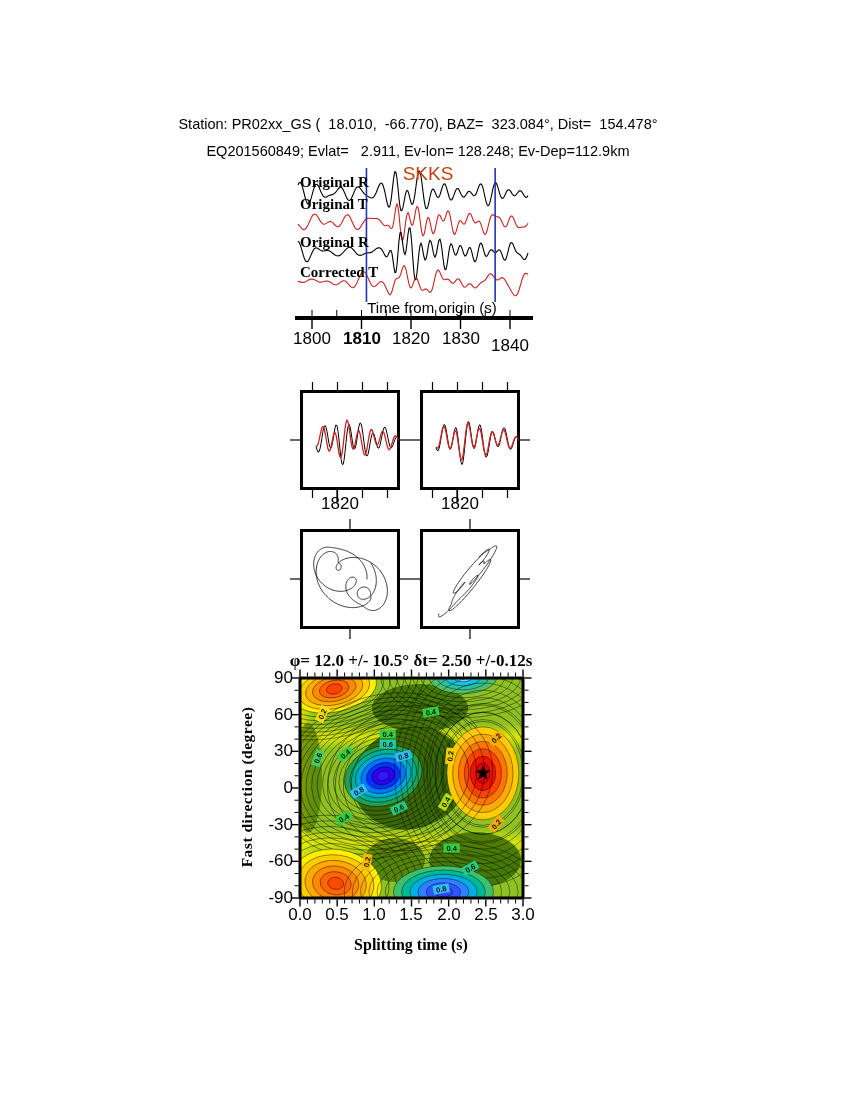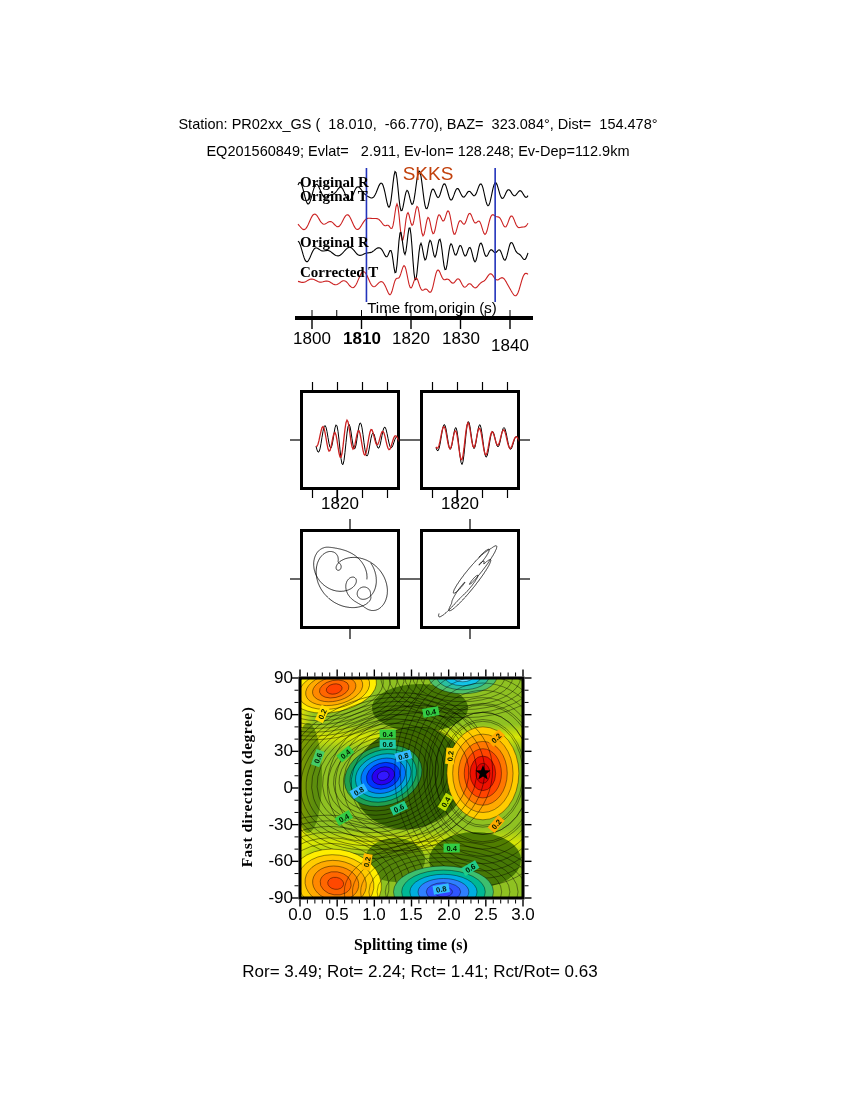--- a/index.html
+++ b/index.html
@@ -29,21 +29,21 @@
         <polyline points="8,64.1 9,65.3 10,66.5 11,67.7 12,68.7 13,69.4 14,69.6 15,69.3 16,68.4 17,66.9 18,65.0 19,62.8 20,60.5 21,58.3 22,56.4 23,55.0 24,54.2 25,54.1 26,54.7 27,55.7 28,57.2 29,58.9 30,60.6 31,62.1 32,63.2 33,64.0 34,64.2 35,64.0 36,63.5 37,62.9 38,62.2 39,61.7 40,61.5 41,61.6 42,62.1 43,62.9 44,64.0 45,65.0 46,65.9 47,66.6 48,66.7 49,66.4 50,65.4 51,64.0 52,62.2 53,60.2 54,58.3 55,56.6 56,55.4 57,54.8 58,54.9 59,55.7 60,57.2 61,59.2 62,61.4 63,63.7 64,65.9 65,67.6 66,68.9 67,69.5 68,69.4 69,68.8 70,67.6 71,66.1 72,64.5 73,62.9 74,61.4 75,60.1 76,59.2 77,58.6 78,58.3 79,58.2 80,58.3 81,58.4 82,58.5 83,58.5 84,58.5 85,58.5 86,58.5 87,58.6 88,58.9 89,59.5 90,60.5 91,61.7 92,63.0 93,64.3 94,65.2 95,65.7 96,65.6 97,65.3 98,65.3 99,66.0 100,67.3 101,68.5 102,68.3 103,65.7 104,60.2 105,53.0 106,46.7 107,44.0 108,46.9 109,54.9 110,65.5 111,74.8 112,80.0 113,79.8 114,74.9 115,67.2 116,59.4 117,54.2 118,52.7 119,54.8 120,59.1 121,63.3 122,65.4 123,64.4 124,60.2 125,54.4 126,49.1 127,46.4 128,47.4 129,52.3 130,59.6 131,67.3 132,73.3 133,75.8 134,74.5 135,70.2 136,64.6 137,59.8 138,57.5 139,58.3 140,61.9 141,66.8 142,71.3 143,73.7 144,73.2 145,70.0 146,65.1 147,60.0 148,56.3 149,54.7 150,55.4 151,57.5 152,59.8 153,61.1 154,60.6 155,58.3 156,55.1 157,52.1 158,50.8 159,51.8 160,55.4 161,60.7 162,66.5 163,71.3 164,74.1 165,74.1 166,71.9 167,68.3 168,64.6 169,61.8 170,60.6 171,61.0 172,62.4 173,63.7 174,64.3 175,63.4 176,61.3 177,58.3 178,55.5 179,53.7 180,53.3 181,54.6 182,56.9 183,59.6 184,61.8 185,62.9 186,62.9 187,62.1 188,61.3 189,61.1 190,62.1 191,64.4 192,67.6 193,70.9 194,73.4 195,74.4 196,73.5 197,70.8 198,66.9 199,62.7 200,59.0 201,56.3 202,55.0 203,54.7 204,55.2 205,55.9 206,56.5 207,56.8 208,56.9 209,57.3 210,58.2 211,59.8 212,61.9 213,64.2 214,66.1 215,67.0 216,66.7 217,65.1 218,62.6 219,59.8 220,57.4 221,56.1 222,56.0 223,57.2 224,59.4 225,62.0 226,64.4 227,66.2 228,67.2 229,67.6 230,67.5 231,67.3 232,67.1 233,67.0 234,66.9 235,66.7 236,66.0 237,64.8 238,63.2" fill="none" stroke="#cc2222" stroke-width="1.1"></polyline>
         <polyline points="8,81.1 9,82.1 10,84.2 11,87.2 12,90.7 13,94.2 14,97.4 15,99.9 16,101.3 17,101.8 18,101.1 19,99.6 20,97.5 21,95.1 22,92.7 23,90.7 24,89.1 25,88.2 26,87.9 27,88.0 28,88.5 29,89.2 30,89.9 31,90.5 32,90.9 33,91.0 34,91.0 35,90.8 36,90.6 37,90.5 38,90.5 39,90.8 40,91.3 41,91.9 42,92.7 43,93.5 44,94.3 45,95.0 46,95.5 47,95.8 48,95.9 49,95.7 50,95.2 51,94.5 52,93.6 53,92.6 54,91.5 55,90.4 56,89.3 57,88.4 58,87.7 59,87.3 60,87.3 61,87.6 62,88.3 63,89.3 64,90.4 65,91.7 66,92.9 67,94.0 68,94.7 69,95.2 70,95.4 71,95.3 72,94.9 73,94.5 74,94.0 75,93.5 76,93.2 77,93.0 78,92.9 79,92.8 80,92.6 81,92.4 82,92.0 83,91.3 84,90.6 85,89.7 86,88.9 87,88.3 88,87.9 89,87.8 90,88.0 91,88.7 92,89.9 93,91.5 94,93.5 95,95.4 96,96.7 97,96.7 98,95.3 99,92.8 100,90.6 101,90.5 102,93.7 103,100.2 104,107.7 105,112.7 106,112.1 107,104.7 108,92.7 109,80.6 110,73.0 111,72.6 112,77.9 113,85.8 114,92.3 115,94.4 116,90.9 117,83.2 118,74.3 119,68.2 120,68.0 121,74.6 122,86.7 123,100.9 124,113.1 125,119.8 126,119.5 127,112.8 128,102.6 129,92.4 130,85.4 131,83.3 132,86.1 133,91.6 134,97.0 135,100.0 136,99.0 137,94.6 138,88.4 139,83.0 140,80.3 141,81.4 142,85.5 143,91.0 144,95.5 145,97.1 146,95.0 147,90.1 148,84.3 149,80.1 150,79.3 151,82.8 152,89.8 153,98.2 154,105.6 155,109.6 156,109.3 157,104.9 158,98.0 159,90.9 160,85.7 161,83.7 162,84.9 163,88.3 164,92.2 165,94.8 166,95.1 167,93.3 168,90.1 169,87.0 170,85.4 171,85.8 172,88.2 173,91.6 174,94.6 175,96.1 176,95.5 177,93.2 178,90.3 179,88.0 180,87.5 181,89.2 182,92.8 183,97.0 184,100.4 185,101.8 186,100.5 187,96.8 188,91.8 189,87.0 190,83.8 191,83.0 192,84.6 193,87.9 194,91.8 195,94.9 196,96.4 197,96.1 198,94.5 199,92.3 200,90.5 201,89.7 202,90.0 203,91.0 204,92.1 205,92.7 206,92.4 207,91.5 208,90.4 209,89.8 210,90.2 211,92.0 212,94.6 213,97.5 214,99.6 215,100.2 216,98.8 217,95.7 218,91.6 219,87.4 220,84.1 221,82.5 222,82.7 223,84.3 224,86.8 225,89.3 226,91.4 227,92.7 228,93.5 229,94.0 230,94.7 231,95.8 232,97.2 233,98.6 234,99.5 235,99.5 236,98.2 237,95.8 238,92.8" fill="none" stroke="#000000" stroke-width="1.1"></polyline>
         <polyline points="8,121.4 9,121.6 10,121.9 11,122.2 12,122.4 13,122.4 14,122.3 15,121.9 16,121.5 17,120.9 18,120.3 19,119.7 20,119.3 21,119.1 22,119.0 23,119.2 24,119.5 25,120.0 26,120.6 27,121.1 28,121.6 29,122.0 30,122.1 31,122.2 32,122.0 33,121.8 34,121.5 35,121.3 36,121.1 37,121.1 38,121.2 39,121.6 40,122.1 41,122.7 42,123.3 43,123.9 44,124.4 45,124.7 46,124.8 47,124.5 48,124.1 49,123.4 50,122.7 51,121.9 52,121.3 53,120.8 54,120.7 55,120.9 56,121.5 57,122.4 58,123.5 59,124.8 60,126.0 61,126.9 62,127.5 63,127.7 64,127.2 65,126.2 66,124.7 67,122.7 68,120.4 69,118.1 70,115.8 71,113.9 72,112.5 73,111.7 74,111.7 75,112.4 76,113.7 77,115.6 78,117.7 79,120.0 80,122.3 81,124.2 82,125.6 83,126.5 84,126.7 85,126.5 86,125.7 87,124.7 88,123.6 89,122.6 90,121.9 91,121.6 92,121.7 93,122.4 94,123.7 95,125.4 96,127.6 97,130.0 98,132.3 99,134.0 100,134.7 101,133.8 102,131.3 103,127.7 104,123.9 105,120.7 106,118.9 107,118.3 108,118.3 109,117.8 110,116.1 111,113.2 112,109.8 113,106.9 114,105.6 115,106.5 116,109.6 117,114.3 118,119.5 119,124.2 120,127.2 121,128.0 122,126.8 123,124.1 124,121.1 125,118.8 126,117.9 127,118.6 128,120.8 129,123.8 130,126.7 131,129.0 132,130.1 133,130.2 134,129.7 135,129.1 136,129.0 137,129.5 138,130.6 139,131.8 140,132.4 141,131.8 142,129.8 143,126.3 144,121.9 145,117.3 146,113.4 147,110.8 148,109.9 149,110.7 150,112.6 151,115.1 152,117.3 153,118.9 154,119.7 155,119.7 156,119.4 157,119.1 158,119.2 159,119.8 160,120.9 161,122.0 162,122.9 163,123.2 164,122.7 165,121.6 166,120.3 167,119.2 168,118.8 169,119.2 170,120.4 171,122.3 172,124.3 173,126.0 174,127.0 175,127.2 176,126.6 177,125.6 178,124.5 179,123.8 180,123.7 181,124.3 182,125.3 183,126.5 184,127.4 185,127.9 186,127.7 187,127.0 188,125.9 189,124.7 190,123.6 191,122.7 192,122.1 193,121.6 194,121.0 195,120.1 196,118.9 197,117.4 198,115.9 199,114.6 200,113.9 201,113.9 202,114.5 203,115.7 204,117.2 205,118.6 206,119.6 207,120.0 208,119.9 209,119.3 210,118.5 211,117.9 212,117.6 213,117.9 214,118.7 215,120.0 216,121.6 217,123.4 218,125.2 219,127.0 220,128.8 221,130.6 222,132.3 223,133.8 224,135.1 225,135.7 226,135.7 227,134.7 228,132.7 229,130.0 230,126.6 231,123.1 232,119.7 233,116.8 234,114.8 235,113.6 236,113.3 237,113.6 238,114.4" fill="none" stroke="#cc2222" stroke-width="1.1"></polyline>
       </g>
     <g id="markers-layer">
         <line x1="76.45" y1="8" x2="76.45" y2="142" stroke="#2233bb" stroke-width="1.6"></line>
         <line x1="205.15" y1="8" x2="205.15" y2="142" stroke="#2233bb" stroke-width="1.6"></line>
       </g>
   </svg>
   <div class="abs serifb tracelbl" style="left:300px;top:174px;">Original R</div>
-  <div class="abs serifb tracelbl" style="left:300px;top:188px;">Original T</div>
+  <div class="abs serifb tracelbl" style="left:300px;top:196px;">Original T</div>
   <div class="abs serifb tracelbl" style="left:300px;top:234px;">Original R</div>
   <div class="abs serifb tracelbl" style="left:300px;top:264px;">Corrected T</div>
   <div class="abs sans ctr" id="skks-label" style="left: 398px; top: 163px; width: 60px; font-size: 19px; color: #c2410c;">SKKS</div>
 
   <div class="abs sans ctr" style="left:332px;top:299px;width:200px;font-size:15px;">Time from origin (s)</div>
   <svg class="abs" id="time-axis-svg" style="left:290px;top:306px;" width="250" height="30" viewBox="0 0 250 30">
     <g id="time-axis-layer">
         <line x1="5" y1="12" x2="243" y2="12" stroke="#000" stroke-width="4"></line>
         <line x1="22" y1="4" x2="22" y2="10" stroke="#000" stroke-width="1"></line>
         <line x1="46.75" y1="4" x2="46.75" y2="10" stroke="#000" stroke-width="1"></line>
@@ -136,20 +136,21 @@
     <rect x="13.5" y="13.5" width="97" height="97" fill="none" stroke="#000" stroke-width="3"></rect>
     <rect x="133.5" y="13.5" width="97" height="97" fill="none" stroke="#000" stroke-width="3"></rect>
     <g id="pmL" clip-path="url(#clipPL)">
         <polyline points="82.7,45.9 83.3,46.8 83.8,47.7 84.4,48.6 84.9,49.6 85.3,50.5 85.8,51.5 86.2,52.5 86.5,53.5 86.9,54.5 87.2,55.5 87.4,56.5 87.7,57.5 87.9,58.5 88.0,59.5 88.2,60.5 88.2,61.5 88.3,62.5 88.3,63.4 88.3,64.4 88.3,65.4 88.2,66.3 88.1,67.2 87.9,68.1 87.8,69.0 87.6,69.9 87.3,70.7 87.1,71.5 86.8,72.3 86.5,73.1 86.1,73.9 85.8,74.6 85.4,75.3 85.0,75.9 84.6,76.6 84.1,77.2 83.7,77.7 83.2,78.3 82.8,78.8 82.3,79.3 81.8,79.7 81.3,80.1 80.7,80.5 80.2,80.8 79.7,81.1 79.2,81.4 78.7,81.6 78.1,81.8 77.6,82.0 77.1,82.1 76.6,82.2 76.1,82.3 75.6,82.3 75.1,82.3 74.7,82.3 74.2,82.3 73.8,82.2 73.4,82.1 72.9,82.0 72.5,81.8 72.2,81.6 71.8,81.4 71.5,81.2 71.2,81.0 70.9,80.7 70.6,80.4 70.4,80.1 70.1,79.8 69.9,79.5 69.8,79.2 69.6,78.8 69.5,78.5 69.4,78.1 69.3,77.8 69.2,77.4 69.2,77.0 69.2,76.7 69.2,76.3 69.2,75.9 69.3,75.6 69.4,75.2 69.5,74.8 69.6,74.5 69.7,74.1 69.9,73.8 70.0,73.5 70.2,73.1 70.5,72.8 70.7,72.5 70.9,72.3 71.2,72.0 71.4,71.8 71.7,71.5 72.0,71.3 72.3,71.1 72.6,70.9 72.9,70.7 73.3,70.6 73.6,70.4 73.9,70.3 74.3,70.2 74.6,70.1 74.9,70.1 75.3,70.0 75.6,70.0 76.0,70.0 76.3,70.0 76.6,70.0 76.9,70.1 77.3,70.1 77.6,70.2 77.9,70.3 78.2,70.4 78.5,70.5 78.8,70.6 79.0,70.7 79.3,70.9 79.6,71.0 79.8,71.2 80.0,71.4 80.3,71.6 80.5,71.7 80.7,71.9 80.9,72.1 81.0,72.4 81.2,72.6 81.4,72.8 81.5,73.0 81.6,73.2 81.8,73.4 81.9,73.7 82.0,73.9 82.1,74.1 82.1,74.3 82.2,74.5 82.3,74.7 82.3,74.9 82.4,75.2 82.4,75.4 82.4,75.5 82.5,75.7 82.5,75.9 82.5,76.1 82.5,76.3 82.5,76.4 82.5,76.6 82.5,76.7 82.5,76.9 82.5,77.0 82.5,77.2 82.5,77.3 82.5,77.4 82.5,77.5 82.5,77.6 82.5,77.7 82.5,77.8 82.4,77.9 82.4,78.0 82.4,78.1 82.4,78.2 82.5,78.3 82.5,78.3 82.5,78.4 82.5,78.5 82.5,78.6 82.5,78.6 82.5,78.7 82.6,78.8 82.6,78.9 82.6,78.9 82.6,79.0 82.7,79.1 82.7,79.2 82.7,79.3 82.8,79.4 82.8,79.5 82.8,79.6 82.8,79.7 82.9,79.9 82.9,80.0 82.9,80.1 82.9,80.3 82.9,80.4 82.9,80.6 82.9,80.8 82.9,81.0 82.8,81.2 82.8,81.4 82.7,81.6 82.7,81.8 82.6,82.0 82.5,82.3 82.4,82.5 82.3,82.8 82.1,83.0 82.0,83.3 81.8,83.6 81.6,83.9 81.4,84.2 81.1,84.4 80.9,84.7 80.6,85.0 80.3,85.3 80.0,85.7 79.6,86.0 79.2,86.3 78.8,86.6 78.4,86.9 77.9,87.2 77.5,87.5 77.0,87.7 76.4,88.0 75.9,88.3 75.3,88.6 74.7,88.8 74.0,89.1 73.4,89.3 72.7,89.5 72.0,89.7 71.2,89.9 70.5,90.0 69.7,90.2 68.9,90.3 68.0,90.4 67.2,90.5 66.3,90.6 65.4,90.6 64.5,90.6 63.6,90.6 62.7,90.5 61.7,90.5 60.8,90.3 59.8,90.2 58.8,90.0 57.8,89.9 56.8,89.6 55.8,89.4 54.8,89.1 53.8,88.8 52.8,88.4 51.7,88.0 50.7,87.6 49.7,87.1 48.7,86.6 47.7,86.1 46.7,85.6 45.8,85.0 44.8,84.4 43.9,83.7 42.9,83.0 42.0,82.3 41.1,81.6 40.3,80.8 39.4,80.0 38.6,79.2 37.8,78.3 37.0,77.5 36.2,76.6 35.5,75.7 34.8,74.7 34.2,73.8 33.5,72.8 32.9,71.8 32.4,70.8 31.8,69.8 31.3,68.7 30.9,67.7 30.4,66.7 30.0,65.6 29.7,64.5 29.4,63.5 29.1,62.4 28.8,61.4 28.6,60.3 28.5,59.2 28.3,58.2 28.2,57.1 28.2,56.1 28.1,55.1 28.1,54.1 28.2,53.1 28.3,52.1 28.4,51.1 28.5,50.1 28.7,49.2 28.9,48.3 29.1,47.4 29.3,46.6 29.6,45.7 29.9,44.9 30.3,44.1 30.6,43.4 31.0,42.6 31.4,41.9 31.8,41.2 32.2,40.6 32.7,40.0 33.2,39.4 33.6,38.9 34.1,38.4 34.6,37.9 35.1,37.4 35.6,37.0 36.2,36.6 36.7,36.3 37.2,36.0 37.7,35.7 38.3,35.4 38.8,35.2 39.3,35.0 39.8,34.9 40.4,34.7 40.9,34.6 41.4,34.5 41.9,34.5 42.4,34.5 42.8,34.5 43.3,34.5 43.7,34.6 44.2,34.7 44.6,34.8 45.0,34.9 45.4,35.0 45.8,35.2 46.2,35.4 46.5,35.5 46.8,35.8 47.2,36.0 47.5,36.2 47.7,36.4 48.0,36.7 48.2,37.0 48.5,37.2 48.7,37.5 48.9,37.8 49.1,38.1 49.2,38.3 49.4,38.6 49.5,38.9 49.7,39.2 49.8,39.5 49.9,39.8 50.0,40.1 50.0,40.3 50.1,40.6 50.1,40.9 50.2,41.1 50.2,41.4 50.2,41.7 50.2,41.9 50.3,42.1 50.3,42.4 50.3,42.6 50.2,42.8 50.2,43.0 50.2,43.2 50.2,43.3 50.2,43.5 50.2,43.7 50.2,43.8 50.1,44.0 50.1,44.1 50.1,44.3 50.1,44.4 50.1,44.5 50.1,44.6 50.1,44.7 50.1,44.8 50.1,44.9 50.1,45.0 50.1,45.0 50.2,45.1 50.2,45.2 50.2,45.2 50.3,45.3 50.3,45.4 50.4,45.4 50.4,45.5 50.5,45.5 50.6,45.6 50.6,45.7 50.7,45.7 50.8,45.8 50.9,45.8 51.0,45.9 51.1,46.0 51.2,46.1 51.3,46.1 51.4,46.2 51.5,46.3 51.6,46.4 51.8,46.5 51.9,46.6 52.0,46.8 52.1,46.9 52.2,47.0 52.3,47.1 52.4,47.3 52.5,47.4 52.6,47.6 52.7,47.8 52.8,47.9 52.8,48.1 52.9,48.3 53.0,48.5 53.0,48.6 53.1,48.8 53.1,49.0 53.1,49.2 53.2,49.4 53.2,49.6 53.2,49.9 53.2,50.1 53.1,50.3 53.1,50.5 53.1,50.7 53.0,50.9 53.0,51.1 52.9,51.3 52.8,51.5 52.7,51.7 52.6,51.8 52.5,52.0 52.4,52.2 52.2,52.3 52.1,52.5 51.9,52.6 51.8,52.8 51.6,52.9 51.4,53.0 51.3,53.1 51.1,53.2 50.9,53.2 50.7,53.3 50.5,53.3 50.3,53.3 50.1,53.3 50.0,53.3 49.8,53.3 49.6,53.2 49.4,53.1 49.2,53.1 49.1,53.0 48.9,52.8 48.8,52.7 48.7,52.5 48.5,52.4 48.4,52.2 48.3,52.0 48.2,51.7 48.2,51.5 48.1,51.2 48.1,51.0 48.1,50.7 48.1,50.4 48.2,50.1 48.2,49.8 48.3,49.4 48.4,49.1 48.6,48.7 48.7,48.4 48.9,48.0 49.1,47.6 49.4,47.3 49.7,46.9 50.0,46.5 50.3,46.1 50.7,45.7 51.1,45.3 51.5,45.0 51.9,44.6 52.4,44.2 52.9,43.9 53.5,43.5 54.1,43.2 54.7,42.9 55.3,42.6 56.0,42.3 56.6,42.0 57.4,41.7 58.1,41.5 58.9,41.3 59.7,41.1 60.5,40.9 61.3,40.8 62.2,40.6 63.0,40.5 63.9,40.5 64.8,40.4 65.8,40.4 66.7,40.4 67.7,40.5 68.6,40.6 69.6,40.7 70.6,40.8 71.6,41.0 72.6,41.2 73.6,41.5 74.6,41.7 75.6,42.1 76.6,42.4 77.6,42.8 78.6,43.2 79.6,43.7 80.5,44.2 81.5,44.7 82.5,45.2 83.4,45.8 84.3,46.4 85.2,47.1 86.1,47.7 87.0,48.5 87.8,49.2 88.7,49.9 89.5,50.7 90.2,51.5 91.0,52.4 91.7,53.2 92.4,54.1 93.1,55.0 93.7,55.9 94.3,56.9 94.9,57.8 95.4,58.8 95.9,59.7 96.4,60.7 96.8,61.7 97.2,62.7 97.6,63.7 97.9,64.7 98.2,65.7 98.5,66.7 98.7,67.7 98.9,68.8 99.1,69.8 99.2,70.7 99.3,71.7 99.4,72.7 99.4,73.7 99.4,74.6 99.3,75.6 99.3,76.5 99.2,77.4 99.0,78.3 98.9,79.2 98.7,80.0 98.5,80.8 98.2,81.6 98.0,82.4 97.7,83.2 97.4,83.9 97.1,84.6 96.7,85.3 96.4,86.0 96.0,86.6 95.6,87.2 95.2,87.8 94.7,88.3 94.3,88.9 93.9,89.3 93.4,89.8 93.0,90.2 92.5,90.6 92.0,91.0 91.5,91.4 91.0,91.7 90.6,92.0 90.1,92.2 89.6,92.5 89.1,92.7 88.6,92.9 88.1,93.0 87.7,93.2 87.2,93.3 86.7,93.4 86.2,93.4 85.8,93.5 85.3,93.5 84.9,93.5 84.5,93.5 84.0,93.5 83.6,93.5 83.2,93.4 82.8,93.3 82.4,93.2 82.0,93.1 81.6,93.0 81.3,92.9 80.9,92.8 80.5,92.6 80.2,92.5 79.9,92.3 79.5,92.2 79.2,92.0 78.9,91.8 78.6,91.7 78.3,91.5 78.0,91.3 77.7,91.1 77.5,90.9 77.2,90.7 76.9,90.6 76.6,90.4 76.4,90.2 76.1,90.0 75.8,89.8 75.6,89.6 75.3,89.5 75.1,89.3 74.8,89.1 74.5,88.9 74.3,88.7 74.0,88.6 73.8,88.4 73.5,88.2 73.2,88.1 72.9,87.9 72.7,87.7 72.4,87.5 72.1,87.4 71.8,87.2 71.5,87.0 71.2,86.9 70.9,86.7 70.5,86.5 70.2,86.3 69.9,86.1 69.6,85.9 69.2,85.8 68.9,85.6 68.5,85.3 68.2,85.1 67.8,84.9 67.5,84.7 67.1,84.5 66.8,84.2 66.4,84.0 66.0,83.7 65.6,83.4 65.3,83.2 64.9,82.9 64.5,82.6 64.2,82.3 63.8,81.9 63.4,81.6 63.1,81.3 62.7,80.9 62.4,80.6 62.1,80.2 61.7,79.8 61.4,79.4 61.1,79.0 60.8,78.6 60.5,78.1 60.2,77.7 59.9,77.2 59.7,76.8 59.4,76.3 59.2,75.8 59.0,75.3 58.8,74.8 58.6,74.3 58.4,73.8 58.3,73.3 58.2,72.8 58.0,72.3 58.0,71.8 57.9,71.2 57.8,70.7 57.8,70.2 57.8,69.7 57.8,69.2 57.8,68.7 57.9,68.1 57.9,67.6 58.0,67.2 58.1,66.7 58.3,66.2 58.4,65.7 58.6,65.3 58.7,64.8 58.9,64.4 59.2,64.0 59.4,63.6 59.6,63.2 59.9,62.9 60.2,62.5 60.4,62.2 60.7,61.9 61.0,61.6 61.4,61.3 61.7,61.1 62.0,60.9 62.3,60.7 62.7,60.5 63.0,60.4 63.4,60.3 63.7,60.2 64.0,60.1 64.4,60.1 64.7,60.1 65.0,60.1 65.4,60.1 65.7,60.2 66.0,60.3 66.3,60.4 66.5,60.5 66.8,60.7 67.0,60.8 67.3,61.1 67.5,61.3 67.7,61.5 67.8,61.8 68.0,62.1 68.1,62.4 68.2,62.7 68.3,63.1 68.3,63.4 68.4,63.8 68.4,64.2 68.3,64.6 68.3,65.0 68.2,65.4 68.0,65.8 67.9,66.2 67.7,66.7 67.5,67.1 67.2,67.5 67.0,68.0 66.7,68.4 66.3,68.8 65.9,69.2 65.5,69.7 65.1,70.1 64.6,70.5 64.1,70.8 63.6,71.2 63.1,71.6 62.5,71.9 61.9,72.2 61.2,72.5 60.6,72.8 59.9,73.1 59.2,73.3 58.5,73.5 57.7,73.7 56.9,73.9 56.2,74.0 55.4,74.2 54.5,74.2 53.7,74.3 52.9,74.3 52.0,74.3 51.2,74.3 50.3,74.2 49.4,74.1 48.5,74.0 47.6,73.8 46.8,73.6 45.9,73.4 45.0,73.1 44.1,72.8 43.3,72.5 42.4,72.1 41.5,71.7 40.7,71.3 39.9,70.8 39.1,70.4 38.3,69.8 37.5,69.3 36.7,68.7 36.0,68.1 35.2,67.5 34.5,66.9 33.8,66.2 33.2,65.5 32.5,64.8 31.9,64.1 31.3,63.4 30.8,62.6 30.2,61.8 29.7,61.1 29.3,60.3 28.8,59.4 28.4,58.6 28.0,57.8 27.6,57.0 27.3,56.1 27.0,55.3 26.8,54.4 26.5,53.6 26.3,52.8 26.1,51.9 26.0,51.1 25.9,50.3 25.8,49.4 25.7,48.6 25.7,47.8 25.7,47.0 25.7,46.2 25.7,45.4 25.8,44.7 25.9,43.9 26.0,43.2 26.2,42.5 26.3,41.8 26.5,41.1 26.7,40.5 26.9,39.8 27.2,39.2 27.4,38.6 27.7,38.0 28.0,37.5 28.3,37.0 28.6,36.4 28.9,36.0 29.2,35.5 29.6,35.0 29.9,34.6 30.3,34.2 30.7,33.8 31.0,33.5 31.4,33.1 31.8,32.8 32.2,32.5 32.6,32.3 33.0,32.0 33.4,31.8 33.8,31.6 34.2,31.4 34.6,31.2 35.0,31.0 35.4,30.9 35.8,30.8 36.2,30.6 36.5,30.5 36.9,30.5 37.3,30.4 37.7,30.3 38.1,30.3 38.5,30.2 38.9,30.2 39.2,30.2 39.6,30.2 40.0,30.2 40.4,30.2 40.7,30.2 41.1,30.2 41.5,30.3 41.8,30.3 42.2,30.3 42.6,30.4 43.0,30.4 43.3,30.5 43.7,30.5 44.1,30.6 44.5,30.6 44.9,30.7 45.2,30.7 45.6,30.8 46.0,30.9 46.4,30.9 46.8,31.0 47.3,31.1 47.7,31.2 48.1,31.2 48.6,31.3 49.0,31.4 49.5,31.5 49.9,31.6 50.4,31.7 50.9,31.8 51.4,31.9 51.9,32.0 52.4,32.1 52.9,32.3 53.4,32.4 54.0,32.5 54.5,32.7 55.1,32.9 55.6,33.0 56.2,33.2 56.8,33.4 57.4,33.6 58.0,33.8 58.6,34.0 59.2,34.3 59.8,34.5 60.4,34.8 61.0,35.1 61.7,35.4 62.3,35.7 63.0,36.0 63.6,36.4 64.2,36.7 64.9,37.1 65.5,37.5 66.1,37.9 66.8,38.4 67.4,38.8 68.0,39.3 68.6,39.8 69.2,40.3 69.8,40.9 70.4,41.4 71.0,42.0 71.6,42.6 72.1,43.2 72.7,43.8 73.2,44.4 73.7,45.1 74.2,45.7 74.6,46.4 75.1,47.1 75.5,47.8 75.9,48.5 76.3,49.3 76.7,50.0 77.0,50.8 77.3,51.5 77.6,52.3 77.9,53.1 78.1,53.9 78.3,54.6 78.5,55.4 78.7,56.2 78.8,57.0 78.9,57.8 78.9,58.6 79.0,59.4 79.0,60.2 79.0,60.9 78.9,61.7 78.9,62.4" fill="none" stroke="#000" stroke-width="0.8"></polyline>
       </g>
     <g id="pmR" clip-path="url(#clipPR)">
         <polyline points="190.6,40.4 191.2,39.8 191.8,39.2 192.4,38.6 193.0,38.0 193.5,37.4 194.1,36.9 194.6,36.4 195.1,35.9 195.6,35.5 196.1,35.1 196.6,34.7 197.0,34.3 197.4,34.0 197.8,33.7 198.2,33.4 198.6,33.2 198.9,32.9 199.2,32.7 199.5,32.6 199.8,32.5 200.0,32.3 200.3,32.3 200.5,32.2 200.6,32.2 200.8,32.2 200.9,32.3 201.0,32.3 201.1,32.4 201.2,32.5 201.2,32.7 201.2,32.8 201.2,33.0 201.2,33.2 201.1,33.5 201.1,33.7 201.0,34.0 200.9,34.3 200.8,34.6 200.7,34.9 200.5,35.2 200.3,35.6 200.2,35.9 200.0,36.3 199.7,36.7 199.5,37.0 199.3,37.4 199.1,37.8 198.8,38.2 198.6,38.7 198.3,39.1 198.0,39.5 197.7,39.9 197.5,40.3 197.2,40.7 196.9,41.1 196.6,41.5 196.3,41.9 196.0,42.3 195.7,42.7 195.4,43.1 195.2,43.5 194.9,43.8 194.6,44.2 194.3,44.5 194.1,44.8 193.8,45.1 193.6,45.4 193.3,45.7 193.1,46.0 192.9,46.2 192.7,46.5 192.5,46.7 192.3,46.9 192.1,47.1 191.9,47.3 191.8,47.4 191.6,47.6 191.5,47.7 191.4,47.8 191.3,47.9 191.2,48.0 191.1,48.0 191.1,48.1 191.0,48.1 191.0,48.1 190.9,48.1 190.9,48.1 190.9,48.1 190.9,48.0 190.9,48.0 191.0,47.9 191.0,47.9 191.1,47.8 191.1,47.7 191.2,47.6 191.3,47.5 191.4,47.3 191.5,47.2 191.6,47.1 191.7,47.0 191.8,46.8 192.0,46.7 192.1,46.5 192.2,46.4 192.4,46.2 192.5,46.1 192.7,46.0 192.8,45.8 193.0,45.7 193.1,45.5 193.3,45.4 193.4,45.3 193.6,45.1 193.7,45.0 193.9,44.9 194.0,44.8 194.2,44.7 194.3,44.6 194.5,44.5 194.6,44.4 194.7,44.3 194.9,44.3 195.0,44.2 195.1,44.2 195.2,44.1 195.3,44.1 195.4,44.1 195.5,44.1 195.6,44.1 195.7,44.1 195.7,44.1 195.8,44.1 195.9,44.1 195.9,44.2 196.0,44.2 196.0,44.3 196.0,44.4 196.1,44.4 196.1,44.5 196.1,44.6 196.1,44.7 196.1,44.8 196.1,44.9 196.1,45.0 196.1,45.1 196.1,45.2 196.1,45.3 196.0,45.4 196.0,45.5 196.0,45.6 196.0,45.7 195.9,45.8 195.9,45.9 195.9,46.0 195.9,46.1 195.8,46.2 195.8,46.3 195.8,46.4 195.8,46.5 195.8,46.6 195.8,46.6 195.8,46.7 195.8,46.8 195.8,46.8 195.8,46.8 195.8,46.9 195.8,46.9 195.8,46.9 195.9,46.9 195.9,46.9 195.9,46.9 196.0,46.9 196.1,46.8 196.1,46.8 196.2,46.7 196.3,46.7 196.4,46.6 196.5,46.5 196.6,46.4 196.7,46.3 196.9,46.2 197.0,46.1 197.1,45.9 197.3,45.8 197.4,45.7 197.6,45.5 197.8,45.4 198.0,45.2 198.1,45.1 198.3,44.9 198.5,44.7 198.7,44.6 198.9,44.4 199.1,44.3 199.3,44.1 199.5,43.9 199.7,43.8 199.9,43.6 200.1,43.5 200.3,43.3 200.5,43.2 200.7,43.1 200.9,43.0 201.1,42.9 201.3,42.8 201.5,42.7 201.6,42.6 201.8,42.6 202.0,42.5 202.1,42.5 202.2,42.5 202.3,42.5 202.5,42.6 202.5,42.6 202.6,42.7 202.7,42.8 202.7,42.9 202.8,43.1 202.8,43.2 202.8,43.4 202.8,43.6 202.7,43.9 202.7,44.1 202.6,44.4 202.5,44.7 202.4,45.1 202.2,45.5 202.1,45.8 201.9,46.3 201.7,46.7 201.5,47.2 201.2,47.7 201.0,48.2 200.7,48.8 200.4,49.3 200.0,49.9 199.7,50.5 199.3,51.2 198.9,51.9 198.4,52.5 198.0,53.3 197.5,54.0 197.0,54.7 196.5,55.5 196.0,56.3 195.5,57.1 194.9,57.9 194.3,58.8 193.7,59.6 193.1,60.5 192.5,61.3 191.8,62.2 191.2,63.1 190.5,64.0 189.8,64.9 189.1,65.8 188.4,66.7 187.7,67.7 187.0,68.6 186.3,69.5 185.5,70.4 184.8,71.3 184.1,72.2 183.3,73.1 182.6,74.0 181.8,74.9 181.1,75.8 180.4,76.6 179.6,77.5 178.9,78.3 178.2,79.1 177.4,80.0 176.7,80.7 176.0,81.5 175.3,82.3 174.6,83.0 173.9,83.7 173.3,84.4 172.6,85.1 172.0,85.7 171.4,86.4 170.7,87.0 170.1,87.6 169.6,88.1 169.0,88.6 168.5,89.1 167.9,89.6 167.4,90.1 166.9,90.5 166.4,90.9 166.0,91.3 165.6,91.6 165.1,91.9 164.8,92.2 164.4,92.5 164.0,92.7 163.7,92.9 163.4,93.1 163.1,93.3 162.8,93.4 162.6,93.6 162.3,93.7 162.1,93.7 161.9,93.8 161.7,93.8 161.6,93.8 161.4,93.8 161.3,93.8 161.2,93.7 161.1,93.7 161.0,93.6 161.0,93.5 160.9,93.4 160.9,93.3 160.9,93.2 160.8,93.0 160.9,92.9 160.9,92.7 160.9,92.5 160.9,92.3 161.0,92.2 161.0,92.0 161.1,91.8 161.2,91.6 161.2,91.4 161.3,91.2 161.4,90.9 161.5,90.7 161.6,90.5 161.7,90.3 161.8,90.1 161.8,89.9 161.9,89.7 162.0,89.5 162.1,89.3 162.2,89.1 162.3,88.9 162.4,88.7 162.5,88.6 162.6,88.4 162.7,88.2 162.8,88.1 162.9,87.9 162.9,87.7 163.0,87.6 163.1,87.5 163.1,87.3 163.2,87.2 163.3,87.1 163.3,87.0 163.4,86.8 163.4,86.7 163.5,86.6 163.5,86.5 163.5,86.4 163.6,86.3 163.6,86.3 163.6,86.2 163.6,86.1 163.6,86.0 163.7,85.9 163.7,85.8 163.7,85.8 163.7,85.7 163.7,85.6 163.7,85.5 163.7,85.4 163.7,85.3 163.8,85.2 163.8,85.1 163.8,85.0 163.8,84.9 163.8,84.8 163.9,84.7 163.9,84.5 163.9,84.4 164.0,84.3 164.0,84.1 164.1,83.9 164.1,83.8 164.2,83.6 164.2,83.4 164.3,83.2 164.4,83.0 164.5,82.7 164.6,82.5 164.7,82.3 164.8,82.0 165.0,81.7 165.1,81.5 165.2,81.2 165.4,80.9 165.6,80.6 165.7,80.2 165.9,79.9 166.1,79.6 166.3,79.2 166.5,78.9 166.7,78.5 166.9,78.1 167.2,77.7 167.4,77.3 167.7,76.9 167.9,76.5 168.2,76.1 168.4,75.7 168.7,75.3 169.0,74.9 169.3,74.5 169.6,74.1 169.9,73.6 170.2,73.2 170.4,72.8 170.7,72.4 171.0,72.0 171.3,71.6 171.6,71.2 171.9,70.8 172.2,70.4 172.5,70.0 172.8,69.6 173.1,69.3 173.4,68.9 173.6,68.6 173.9,68.2 174.2,67.9 174.4,67.6 174.7,67.3 174.9,67.1 175.1,66.8 175.3,66.6 175.5,66.3 175.7,66.1 175.9,66.0 176.1,65.8 176.2,65.6 176.4,65.5 176.5,65.4 176.6,65.3 176.7,65.2 176.8,65.2 176.8,65.2 176.9,65.2 176.9,65.2 176.9,65.2 176.9,65.3 176.9,65.3 176.9,65.4 176.8,65.5 176.7,65.7 176.6,65.8 176.5,66.0 176.4,66.2 176.3,66.4 176.1,66.6 176.0,66.8 175.8,67.0 175.6,67.3 175.4,67.6 175.2,67.9 174.9,68.1 174.7,68.5 174.4,68.8 174.2,69.1 173.9,69.4 173.6,69.7 173.3,70.1 173.0,70.4 172.7,70.7 172.4,71.1 172.1,71.4 171.7,71.8 171.4,72.1 171.1,72.4 170.8,72.7 170.5,73.0 170.1,73.4 169.8,73.6 169.5,73.9 169.2,74.2 168.9,74.5 168.6,74.7 168.3,74.9 168.0,75.2 167.7,75.4 167.5,75.5 167.2,75.7 167.0,75.8 166.8,76.0 166.6,76.1 166.4,76.1 166.2,76.2 166.0,76.2 165.9,76.2 165.7,76.2 165.6,76.1 165.5,76.1 165.5,76.0 165.4,75.8 165.4,75.7 165.4,75.5 165.4,75.3 165.4,75.1 165.5,74.8 165.5,74.5 165.6,74.2 165.7,73.9 165.9,73.5 166.1,73.1 166.2,72.7 166.4,72.3 166.7,71.8 166.9,71.4 167.2,70.9 167.5,70.3 167.8,69.8 168.1,69.2 168.5,68.6 168.9,68.0 169.2,67.4 169.7,66.8 170.1,66.1 170.5,65.5 171.0,64.8 171.4,64.1 171.9,63.4 172.4,62.7 172.9,62.0 173.5,61.2 174.0,60.5 174.6,59.8 175.1,59.0 175.7,58.3 176.2,57.5 176.8,56.8 177.4,56.0 178.0,55.3 178.6,54.6 179.2,53.8 179.8,53.1 180.4,52.4 181.0,51.6 181.6,50.9 182.2,50.2 182.8,49.5 183.4,48.9 183.9,48.2 184.5,47.5 185.1,46.9 185.7,46.3 186.2,45.6 186.8,45.0 187.3,44.4 187.9,43.9 188.4,43.3 188.9,42.8 189.5,42.2 190.0,41.7 190.5,41.2 190.9,40.8 191.4,40.3 191.9,39.9 192.3,39.4 192.7,39.0 193.2,38.6 193.6,38.3 194.0,37.9 194.4,37.6 194.7,37.2 195.1,36.9 195.4,36.6 195.8,36.4 196.1,36.1 196.4,35.8 196.7,35.6 197.0,35.4 197.3,35.2 197.6,35.0 197.9,34.8 198.1,34.6 198.4,34.4 198.6,34.2 198.8,34.1 199.1,33.9 199.3,33.8 199.5,33.7 199.7,33.5 199.9,33.4 200.1,33.3 200.3,33.2 200.4,33.1 200.6,33.0 200.8,32.8 201.0,32.7 201.1,32.6 201.3,32.5 201.5,32.4 201.6,32.3 201.8,32.2 202.0,32.1 202.1,32.0 202.3,31.9 202.5,31.8 202.6,31.7 202.8,31.6 203.0,31.5 203.1,31.4 203.3,31.3 203.5,31.1 203.7,31.0 203.8,30.9 204.0,30.8 204.2,30.7 204.4,30.5 204.5,30.4 204.7,30.3 204.9,30.2 205.1,30.1 205.3,30.0 205.5,29.8 205.6,29.7 205.8,29.6 206.0,29.5 206.2,29.4 206.4,29.3 206.5,29.2 206.7,29.1 206.9,29.1 207.1,29.0 207.2,28.9 207.4,28.9 207.5,28.8 207.7,28.8 207.8,28.8 208.0,28.8 208.1,28.8 208.2,28.8 208.3,28.8 208.4,28.9 208.5,28.9 208.6,29.0 208.6,29.1 208.7,29.2 208.7,29.3 208.8,29.5 208.8,29.6 208.8,29.8 208.8,30.0 208.7,30.3 208.7,30.5 208.6,30.8 208.6,31.0 208.5,31.4 208.4,31.7 208.2,32.0 208.1,32.4 207.9,32.8 207.7,33.2 207.5,33.6 207.3,34.1 207.1,34.6 206.9,35.0 206.6,35.6 206.3,36.1 206.0,36.6 205.7,37.2 205.3,37.8 205.0,38.4 204.6,39.0 204.2,39.6 203.8,40.3 203.4,40.9 203.0,41.6 202.6,42.3 202.1,43.0 201.6,43.7 201.2,44.4 200.7,45.1 200.2,45.8 199.7,46.6 199.2,47.3 198.6,48.0 198.1,48.8 197.6,49.5 197.0,50.2 196.5,51.0 195.9,51.7 195.4,52.4 194.8,53.1 194.3,53.8 193.7,54.6 193.2,55.2 192.6,55.9 192.1,56.6 191.5,57.3 191.0,57.9 190.5,58.5 190.0,59.1 189.4,59.7 188.9,60.3 188.5,60.9 188.0,61.4 187.5,61.9 187.1,62.4 186.6,62.9 186.2,63.4 185.8,63.8 185.4,64.2 185.0,64.6 184.7,64.9 184.3,65.3 184.0,65.6 183.7,65.9 183.4,66.1 183.2,66.4 182.9,66.6 182.7,66.7 182.5,66.9 182.3,67.0 182.1,67.1 182.0,67.2 181.9,67.2 181.8,67.3 181.7,67.3 181.6,67.3 181.6,67.2 181.5,67.2 181.5,67.1 181.6,67.0 181.6,66.8 181.6,66.7 181.7,66.5 181.8,66.4 181.9,66.2 182.0,66.0 182.2,65.8 182.3,65.5 182.5,65.3 182.6,65.0 182.8,64.8 183.0,64.5 183.2,64.2 183.4,63.9 183.7,63.6 183.9,63.4 184.1,63.1 184.4,62.8 184.6,62.5 184.9,62.2 185.1,61.9 185.4,61.6 185.6,61.3 185.9,61.1 186.2,60.8 186.4,60.5 186.7,60.3 186.9,60.1 187.2,59.8 187.4,59.6 187.6,59.4 187.8,59.2 188.1,59.1 188.3,58.9 188.5,58.8 188.7,58.6 188.8,58.5 189.0,58.4 189.2,58.4 189.3,58.3 189.4,58.3 189.5,58.2 189.6,58.2 189.7,58.3 189.8,58.3 189.8,58.4 189.9,58.4 189.9,58.5 189.9,58.6 189.9,58.8 189.9,58.9 189.9,59.1 189.8,59.3 189.8,59.5 189.7,59.7 189.6,59.9 189.5,60.2 189.3,60.5 189.2,60.7 189.1,61.0 188.9,61.3 188.7,61.7 188.5,62.0 188.3,62.3 188.1,62.7 187.9,63.1 187.6,63.4 187.4,63.8 187.1,64.2 186.9,64.6 186.6,65.0 186.3,65.4 186.0,65.8 185.7,66.2 185.4,66.6 185.1,67.0 184.8,67.4 184.5,67.8 184.2,68.3 183.9,68.7 183.6,69.1 183.2,69.5 182.9,69.9 182.6,70.3 182.3,70.6 181.9,71.0 181.6,71.4 181.3,71.8 181.0,72.1 180.7,72.5 180.4,72.9 180.1,73.2 179.8,73.5 179.5,73.9 179.2,74.2 178.9,74.5 178.6,74.8 178.3,75.1 178.0,75.4 177.8,75.6 177.5,75.9 177.3,76.2 177.0,76.4 176.8,76.7 176.5,76.9 176.3,77.1 176.0,77.4 175.8,77.6 175.6,77.8 175.4,78.0 175.2,78.2 174.9,78.4 174.7,78.6 174.5,78.8 174.3,79.0 174.1,79.2 173.9,79.4 173.7,79.5 173.5,79.7 173.4,79.9 173.2,80.1 173.0,80.3 172.8,80.5 172.6,80.7 172.4,80.9 172.2,81.1 172.0,81.3 171.8,81.5 171.6,81.7 171.3,81.9 171.1,82.2 170.9,82.4 170.7,82.6 170.4,82.9 170.2,83.1 169.9,83.4 169.7,83.7 169.4,84.0 169.2,84.3 168.9,84.6 168.6,84.9 168.3,85.2 168.0,85.5 167.7,85.8 167.4,86.2 167.1,86.5 166.7,86.9 166.4,87.3 166.1,87.6 165.7,88.0 165.3,88.4 165.0,88.8 164.6,89.2 164.2,89.6 163.8,90.0 163.4,90.4 163.0,90.8 162.6,91.2 162.2,91.6 161.8,92.1 161.4,92.5 161.0,92.9 160.5,93.3 160.1,93.7 159.7,94.1 159.3,94.5 158.8,94.9 158.4,95.3 158.0,95.7 157.6,96.0 157.2,96.4 156.8,96.7 156.4,97.1 156.0,97.4 155.6,97.7 155.2,98.0 154.8,98.2 154.5,98.5 154.1,98.7 153.8,98.9 153.4,99.1 153.1,99.3 152.8,99.5 152.5,99.6 152.3,99.7 152.0,99.8 151.8,99.8 151.6,99.9 151.4,99.9 151.2,99.8 151.0,99.8 150.9,99.7 150.8,99.6 150.7,99.4 150.6,99.3 150.6,99.1 150.5,98.9 150.5,98.6 150.6,98.3 150.6,98.0 150.7,97.7 150.8,97.3 150.9,96.9 151.0,96.5" fill="none" stroke="#000" stroke-width="0.8"></polyline>
       </g>
   </svg>
 
+  <div class="abs serifb ctr" style="left:211px;top:651px;width:400px;font-size:17px;">φ= 12.0 +/- 10.5° δt= 2.50 +/-0.12s</div>
   <div class="abs serifb ctr" style="left:137px;top:778px;width:220px;font-size:15.5px;letter-spacing:0.5px;transform:rotate(-90deg);">Fast direction (degree)</div>
 
   <div class="abs sans ticklbl" style="left:243px;top:669px;width:50px;text-align:right;">90</div>
   <div class="abs sans ticklbl" style="left:243px;top:706px;width:50px;text-align:right;">60</div>
   <div class="abs sans ticklbl" style="left:243px;top:742px;width:50px;text-align:right;">30</div>
   <div class="abs sans ticklbl" style="left:243px;top:779px;width:50px;text-align:right;">0</div>
   <div class="abs sans ticklbl" style="left:243px;top:816px;width:50px;text-align:right;">-30</div>
   <div class="abs sans ticklbl" style="left:243px;top:852px;width:50px;text-align:right;">-60</div>
   <div class="abs sans ticklbl" style="left:243px;top:889px;width:50px;text-align:right;">-90</div>
 
@@ -452,14 +453,13 @@
   <div class="abs sans ticklbl ctr" style="left:275px;top:906px;width:50px;">0.0</div>
   <div class="abs sans ticklbl ctr" style="left:312px;top:906px;width:50px;">0.5</div>
   <div class="abs sans ticklbl ctr" style="left:349px;top:906px;width:50px;">1.0</div>
   <div class="abs sans ticklbl ctr" style="left:386px;top:906px;width:50px;">1.5</div>
   <div class="abs sans ticklbl ctr" style="left:424px;top:906px;width:50px;">2.0</div>
   <div class="abs sans ticklbl ctr" style="left:461px;top:906px;width:50px;">2.5</div>
   <div class="abs sans ticklbl ctr" style="left:498px;top:906px;width:50px;">3.0</div>
 
   <div class="abs serifb ctr" style="left:311px;top:936px;width:200px;font-size:16px;">Splitting time (s)</div>
 
-  <div class="abs sans ctr pre" style="left:0;top:962px;width:840px;font-size:17px;">Ror= 3.49; Rot= 2.24; Rct= 1.41; Rct/Rot= 0.63</div>
 </div>
 
 </body></html>

